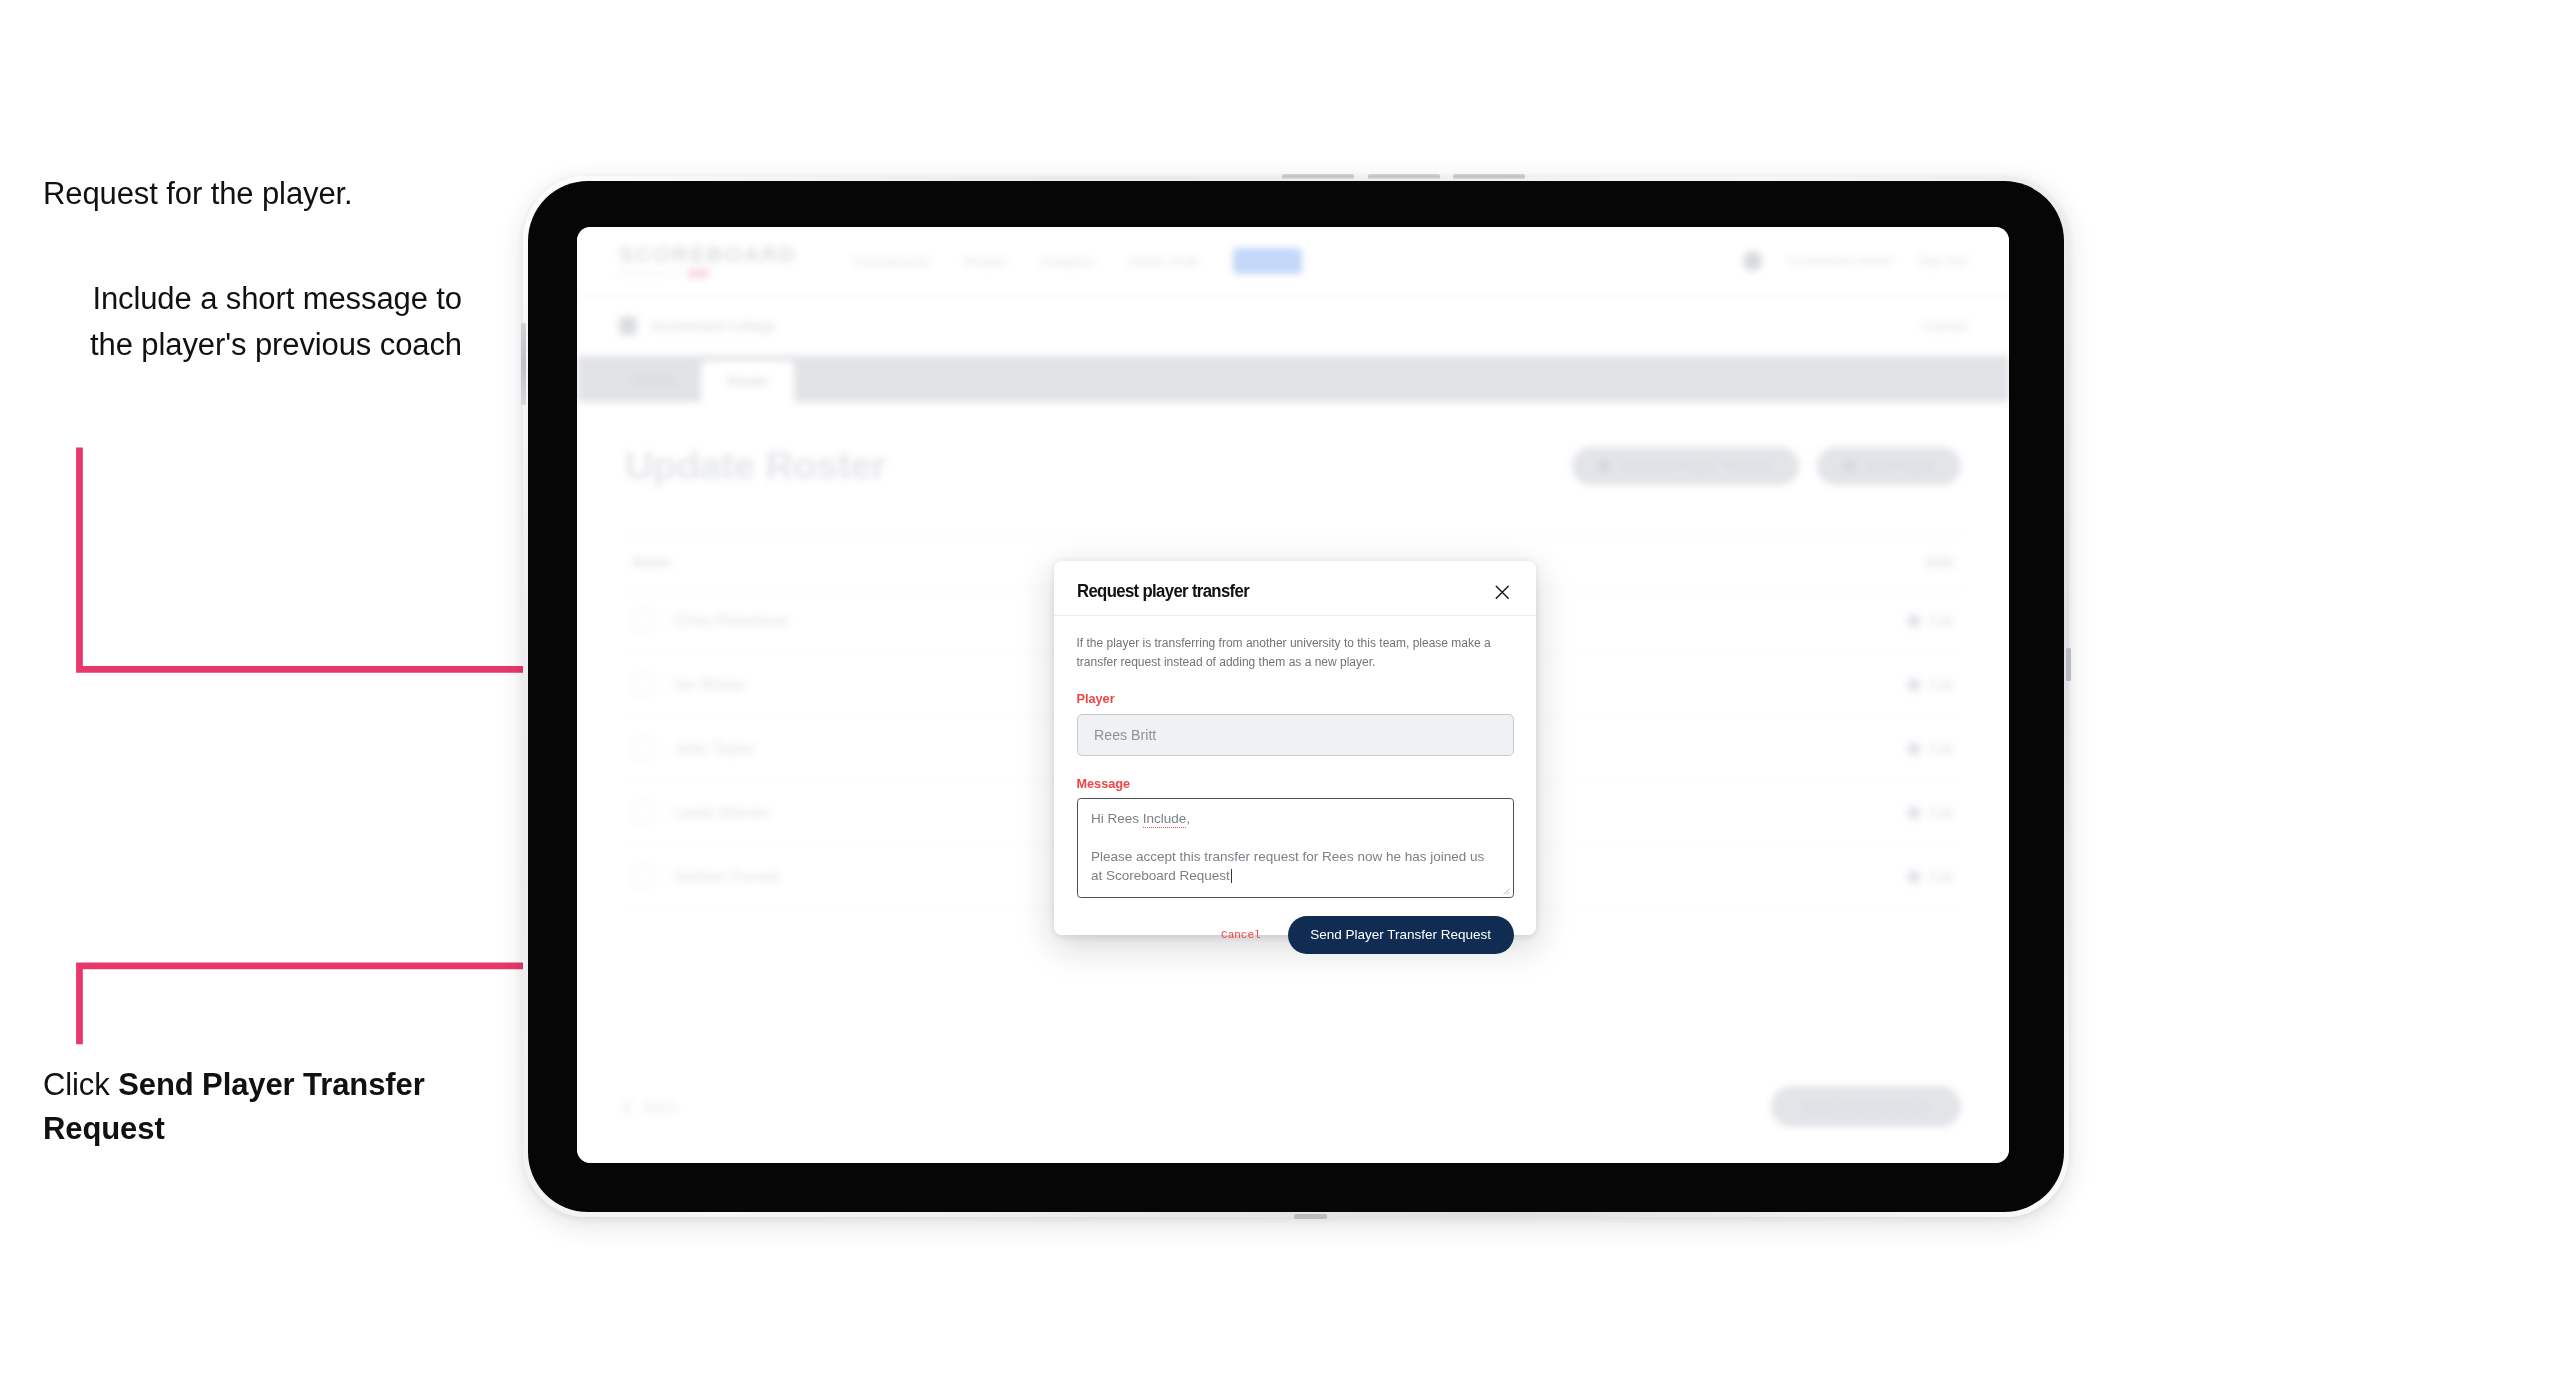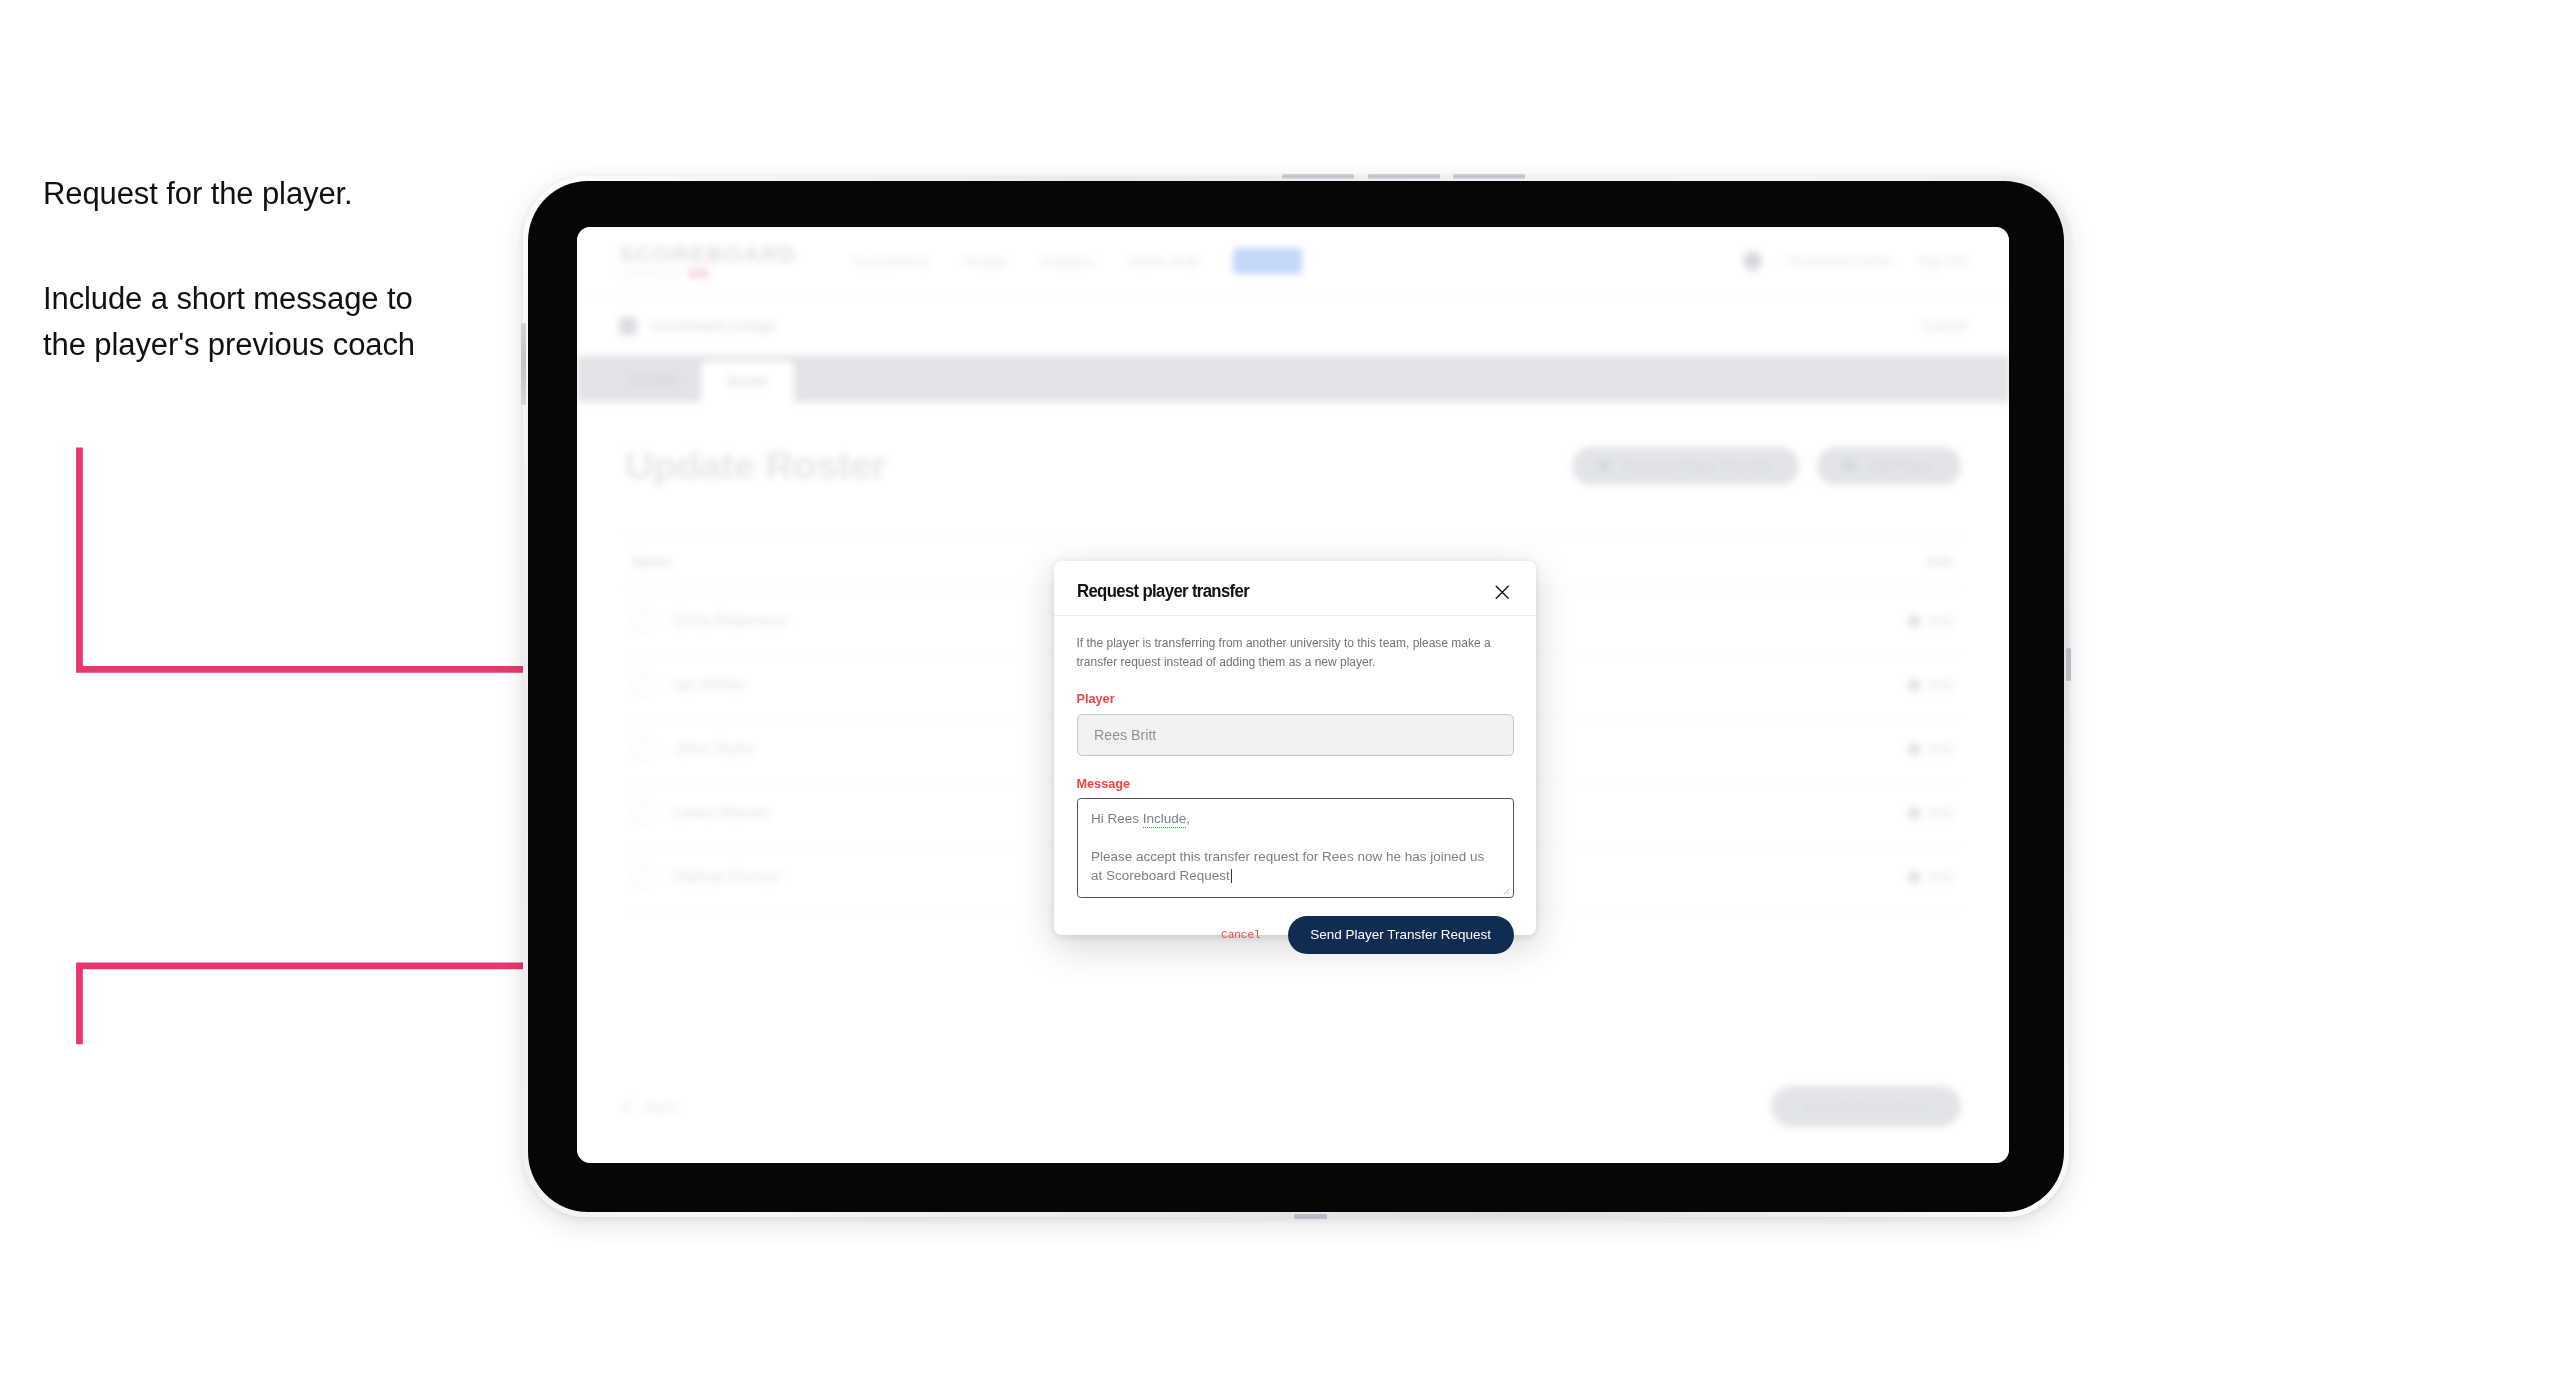--- a/index.html
+++ b/index.html
@@ -33,20 +33,21 @@
     font-size: 31px;
     line-height: 1.32;
     width: 464px;
   }
   #annot-line-2 {
     left: 43px;
     top: 276px;
     font-size: 31px;
     line-height: 1.47;
     width: 419px;
+    text-align: right;
   }
   #annot-line-3 {
     left: 43px;
     top: 1063px;
     font-size: 31px;
     line-height: 1.42;
     width: 389px;
     font-weight: 400;
   }
   #annot-line-3 b { font-weight: 700; }
@@ -463,20 +464,21 @@
 </style>
 </head>
 <body>
 
 <div id="stage">
 
   <div class="annot-text" id="annot-line-1">Request for the player.</div>
 
   <div class="annot-text" id="annot-line-2">Include a short message to the player's previous coach</div>
 
+  <div class="annot-text" id="annot-line-3"><span>Click </span><b>Send Player Transfer Request</b></div>
 
   <svg class="arrow-svg" viewBox="0 0 3440 1851" xmlns="http://www.w3.org/2000/svg">
 
     <g>
       <path d="M 106 602 L 106 894 L 1358 894" fill="none" stroke="#e8386b" stroke-width="9" stroke-linecap="square" stroke-linejoin="miter"></path>
       <path d="M 1336 868 L 1373 894 L 1336 920" fill="none" stroke="#e8386b" stroke-width="9" stroke-linecap="round" stroke-linejoin="round"></path>
     </g>
 
     <g>
       <path d="M 106 1390 L 106 1290 L 1872 1290 L 1872 1163" fill="none" stroke="#e8386b" stroke-width="9" stroke-linecap="square" stroke-linejoin="miter"></path>

